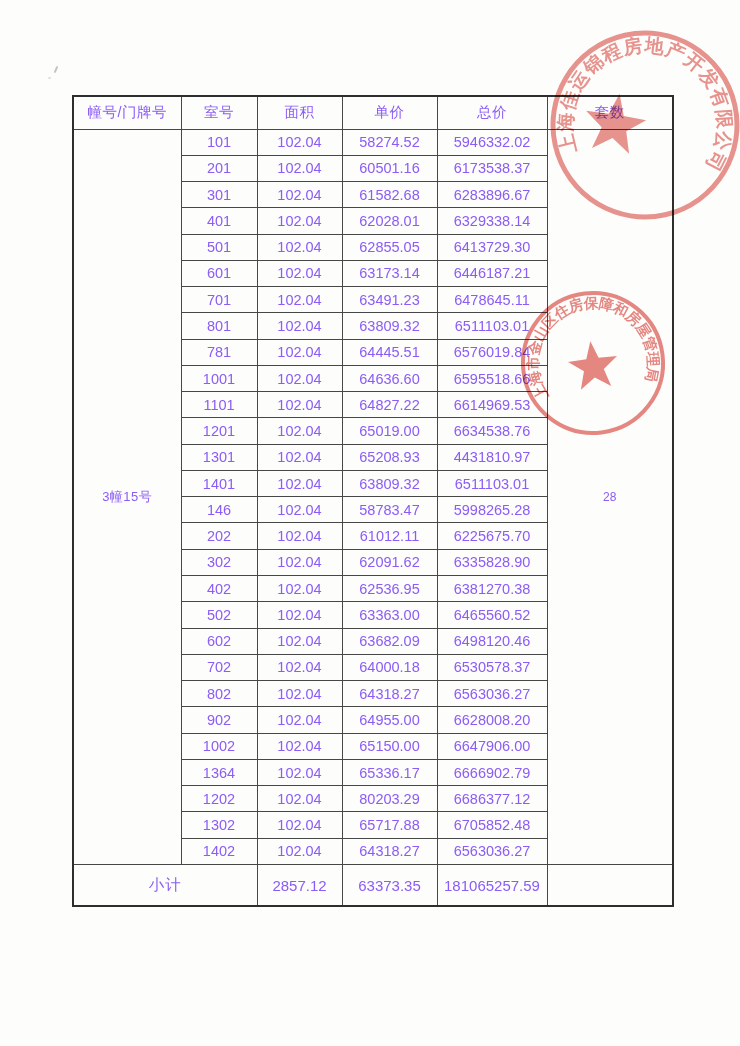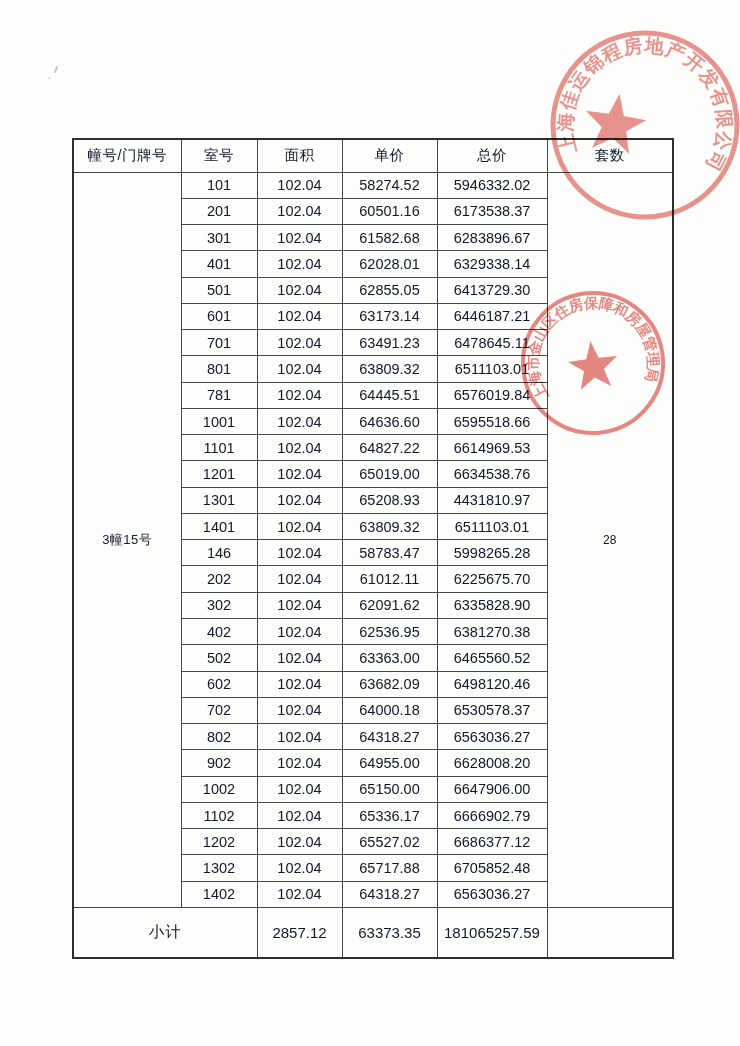--- a/index.html
+++ b/index.html
@@ -5,30 +5,30 @@
   html,body{margin:0;padding:0;background:#ededed;}
   .page{
     position:relative;width:740px;height:1046px;margin:0 auto;
     background:#fdfdfc;overflow:hidden;
     font-family:"Liberation Sans","DejaVu Sans",sans-serif;
   }
   
   table.price{
     position:absolute;left:72px;top:95px;width:600px;
     border-collapse:collapse;table-layout:fixed;
-    color:#0f172a;border:2px solid #2e2e2e;margin-top:43px;
+    color:#8b5cf6;border:2px solid #2e2e2e;
   }
   table.price th,table.price td{
     border:1px solid #474747;text-align:center;vertical-align:middle;
     padding:0;font-weight:normal;overflow:hidden;white-space:nowrap;
   }
   table.price thead tr{height:33px;}
   table.price thead th{font-size:14.5px;letter-spacing:.5px;}
   table.price tbody tr{height:26.28px;font-size:14.5px;}
-  table.price tfoot tr{height:51px;font-size:15px;}
+  table.price tfoot tr{height:42px;font-size:15px;}
   td.building{font-weight:bold;font-size:13px;letter-spacing:.5px;}
   td.units{font-size:12px;}
   td.subtotal-label{font-size:15.5px;letter-spacing:1px;}
   
   .stamp{position:absolute;pointer-events:none;mix-blend-mode:multiply;}
   .stamp-developer{left:545px;top:25px;opacity:.72;transform:rotate(9deg);}
   .stamp-bureau{left:513px;top:283px;opacity:.78;transform:rotate(-7deg);}
   .stamp svg{display:block;}
   .stamp text{font-family:"Liberation Sans","DejaVu Sans",sans-serif;font-weight:bold;}
   
@@ -204,29 +204,29 @@
           <td>64955.00</td>
           <td>6628008.20</td>
         </tr>
         <tr>
           <td>1002</td>
           <td>102.04</td>
           <td>65150.00</td>
           <td>6647906.00</td>
         </tr>
         <tr>
-          <td>1102</td>
+          <td>1364</td>
           <td>102.04</td>
           <td>65336.17</td>
           <td>6666902.79</td>
         </tr>
         <tr>
           <td>1202</td>
           <td>102.04</td>
-          <td>65527.02</td>
+          <td>80203.29</td>
           <td>6686377.12</td>
         </tr>
         <tr>
           <td>1302</td>
           <td>102.04</td>
           <td>65717.88</td>
           <td>6705852.48</td>
         </tr>
         <tr>
           <td>1402</td>

